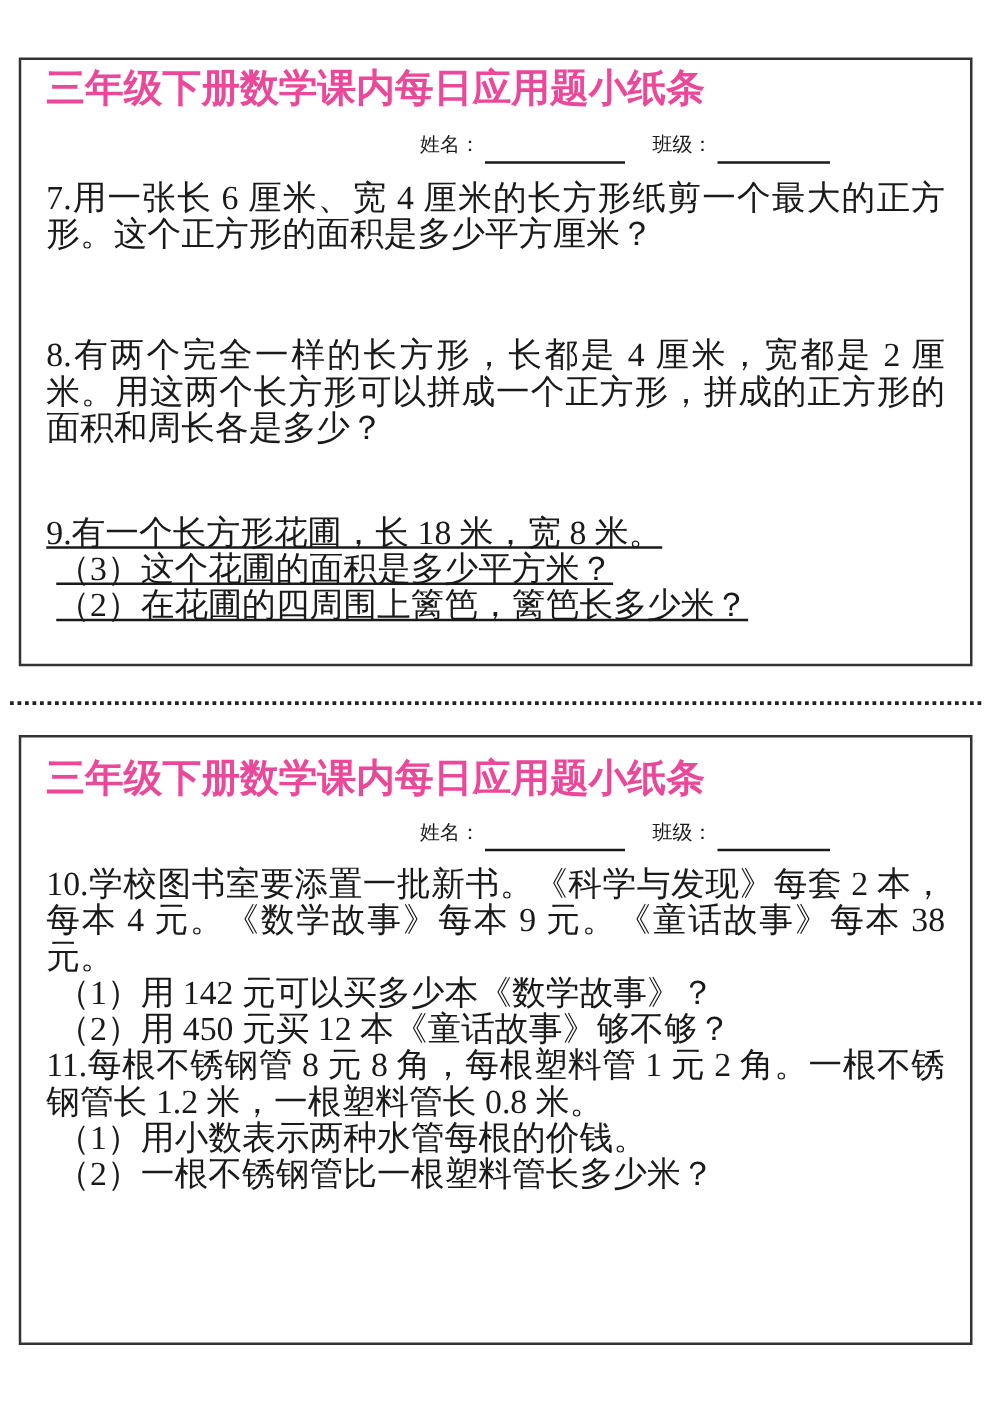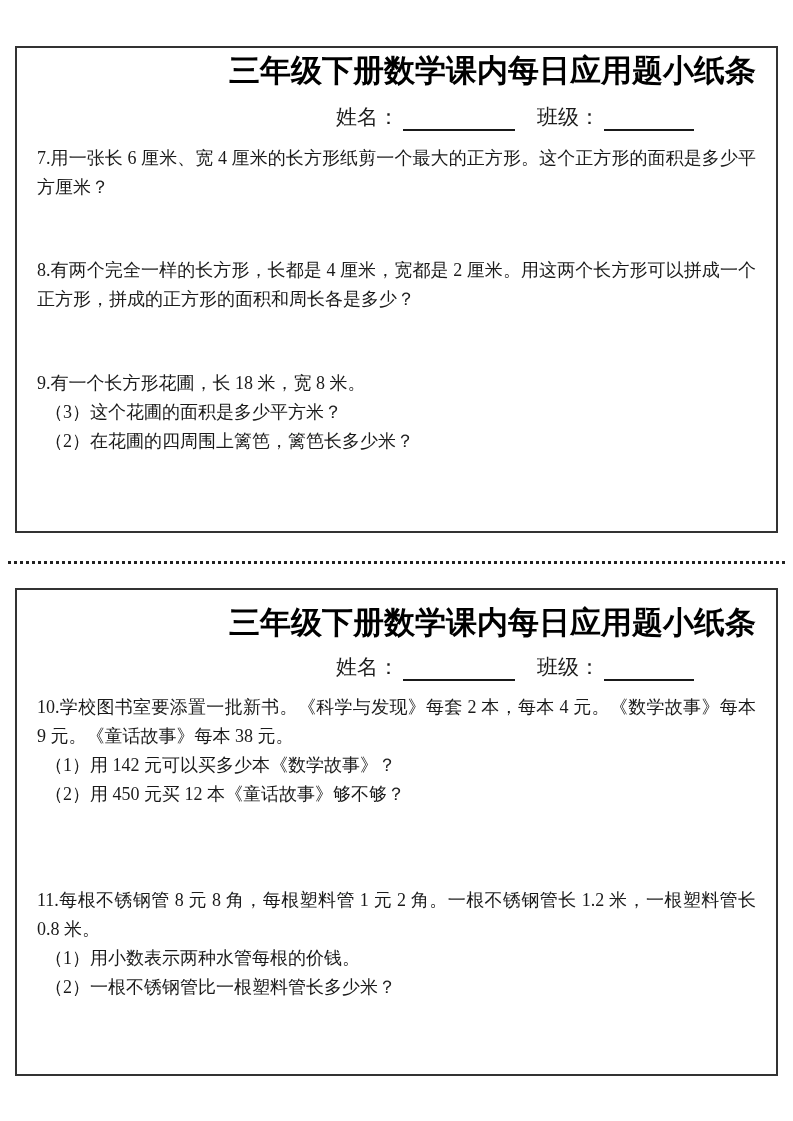--- a/index.html
+++ b/index.html
@@ -18,58 +18,58 @@
     left: 15px;
     width: 763px;
     border: 2px solid #333333;
     background: #ffffff;
     padding: 0 20px;
   }
   .card.first  { top: 46px;  height: 487px; }
   .card.second { top: 588px; height: 488px; }
 
   .worksheet-title {
-    text-align: right;
+    text-align: left;
     font-family: "Liberation Sans", "DejaVu Sans", sans-serif;
     font-weight: 900;
     font-size: 31px;
     line-height: 36px;
-    color: #000000;
+    color: #ec4899;
   }
   .card.first  .worksheet-title { margin-top: 5px; }
   .card.second .worksheet-title { margin-top: 15px; }
 
   .name-row {
     margin-left: 299px;
-    font-size: 21px;
+    font-size: 16px;
     line-height: 28px;
     white-space: nowrap;
   }
   .card.first  .name-row { margin-top: 14px; }
   .card.second .name-row { margin-top: 12px; }
   .blank {
     display: inline-block;
     border-bottom: 2px solid #1a1a1a;
     height: 24px;
     vertical-align: bottom;
   }
   .blank.name-blank  { width: 112px; margin-left: 4px; }
   .blank.class-blank { width: 90px;  margin-left: 4px; }
   .class-label { margin-left: 22px; }
 
-  .problem { font-size: 18px; }
+  .problem { font-size: 27px; }
   .line { line-height: 29px; }
   .line.wrap { text-align: justify; text-justify: inter-ideograph; }
   .line.sub  { padding-left: 8px; }
 
   .p7  { margin-top: 13px; }
-  .p8  { margin-top: 54px; }
-  .p9  { margin-top: 55px; }
+  .p8  { margin-top: 68px; }
+  .p9  { margin-top: 55px; text-decoration: underline; }
   .p10 { margin-top: 12px; }
-  .p11 { margin-top: 77px; }
+  .p11 { }
 
   .divider {
     position: absolute;
     top: 561px;
     left: 8px;
     width: 777px;
     height: 0;
     border-top: 3px dotted #222222;
   }
 </style>

